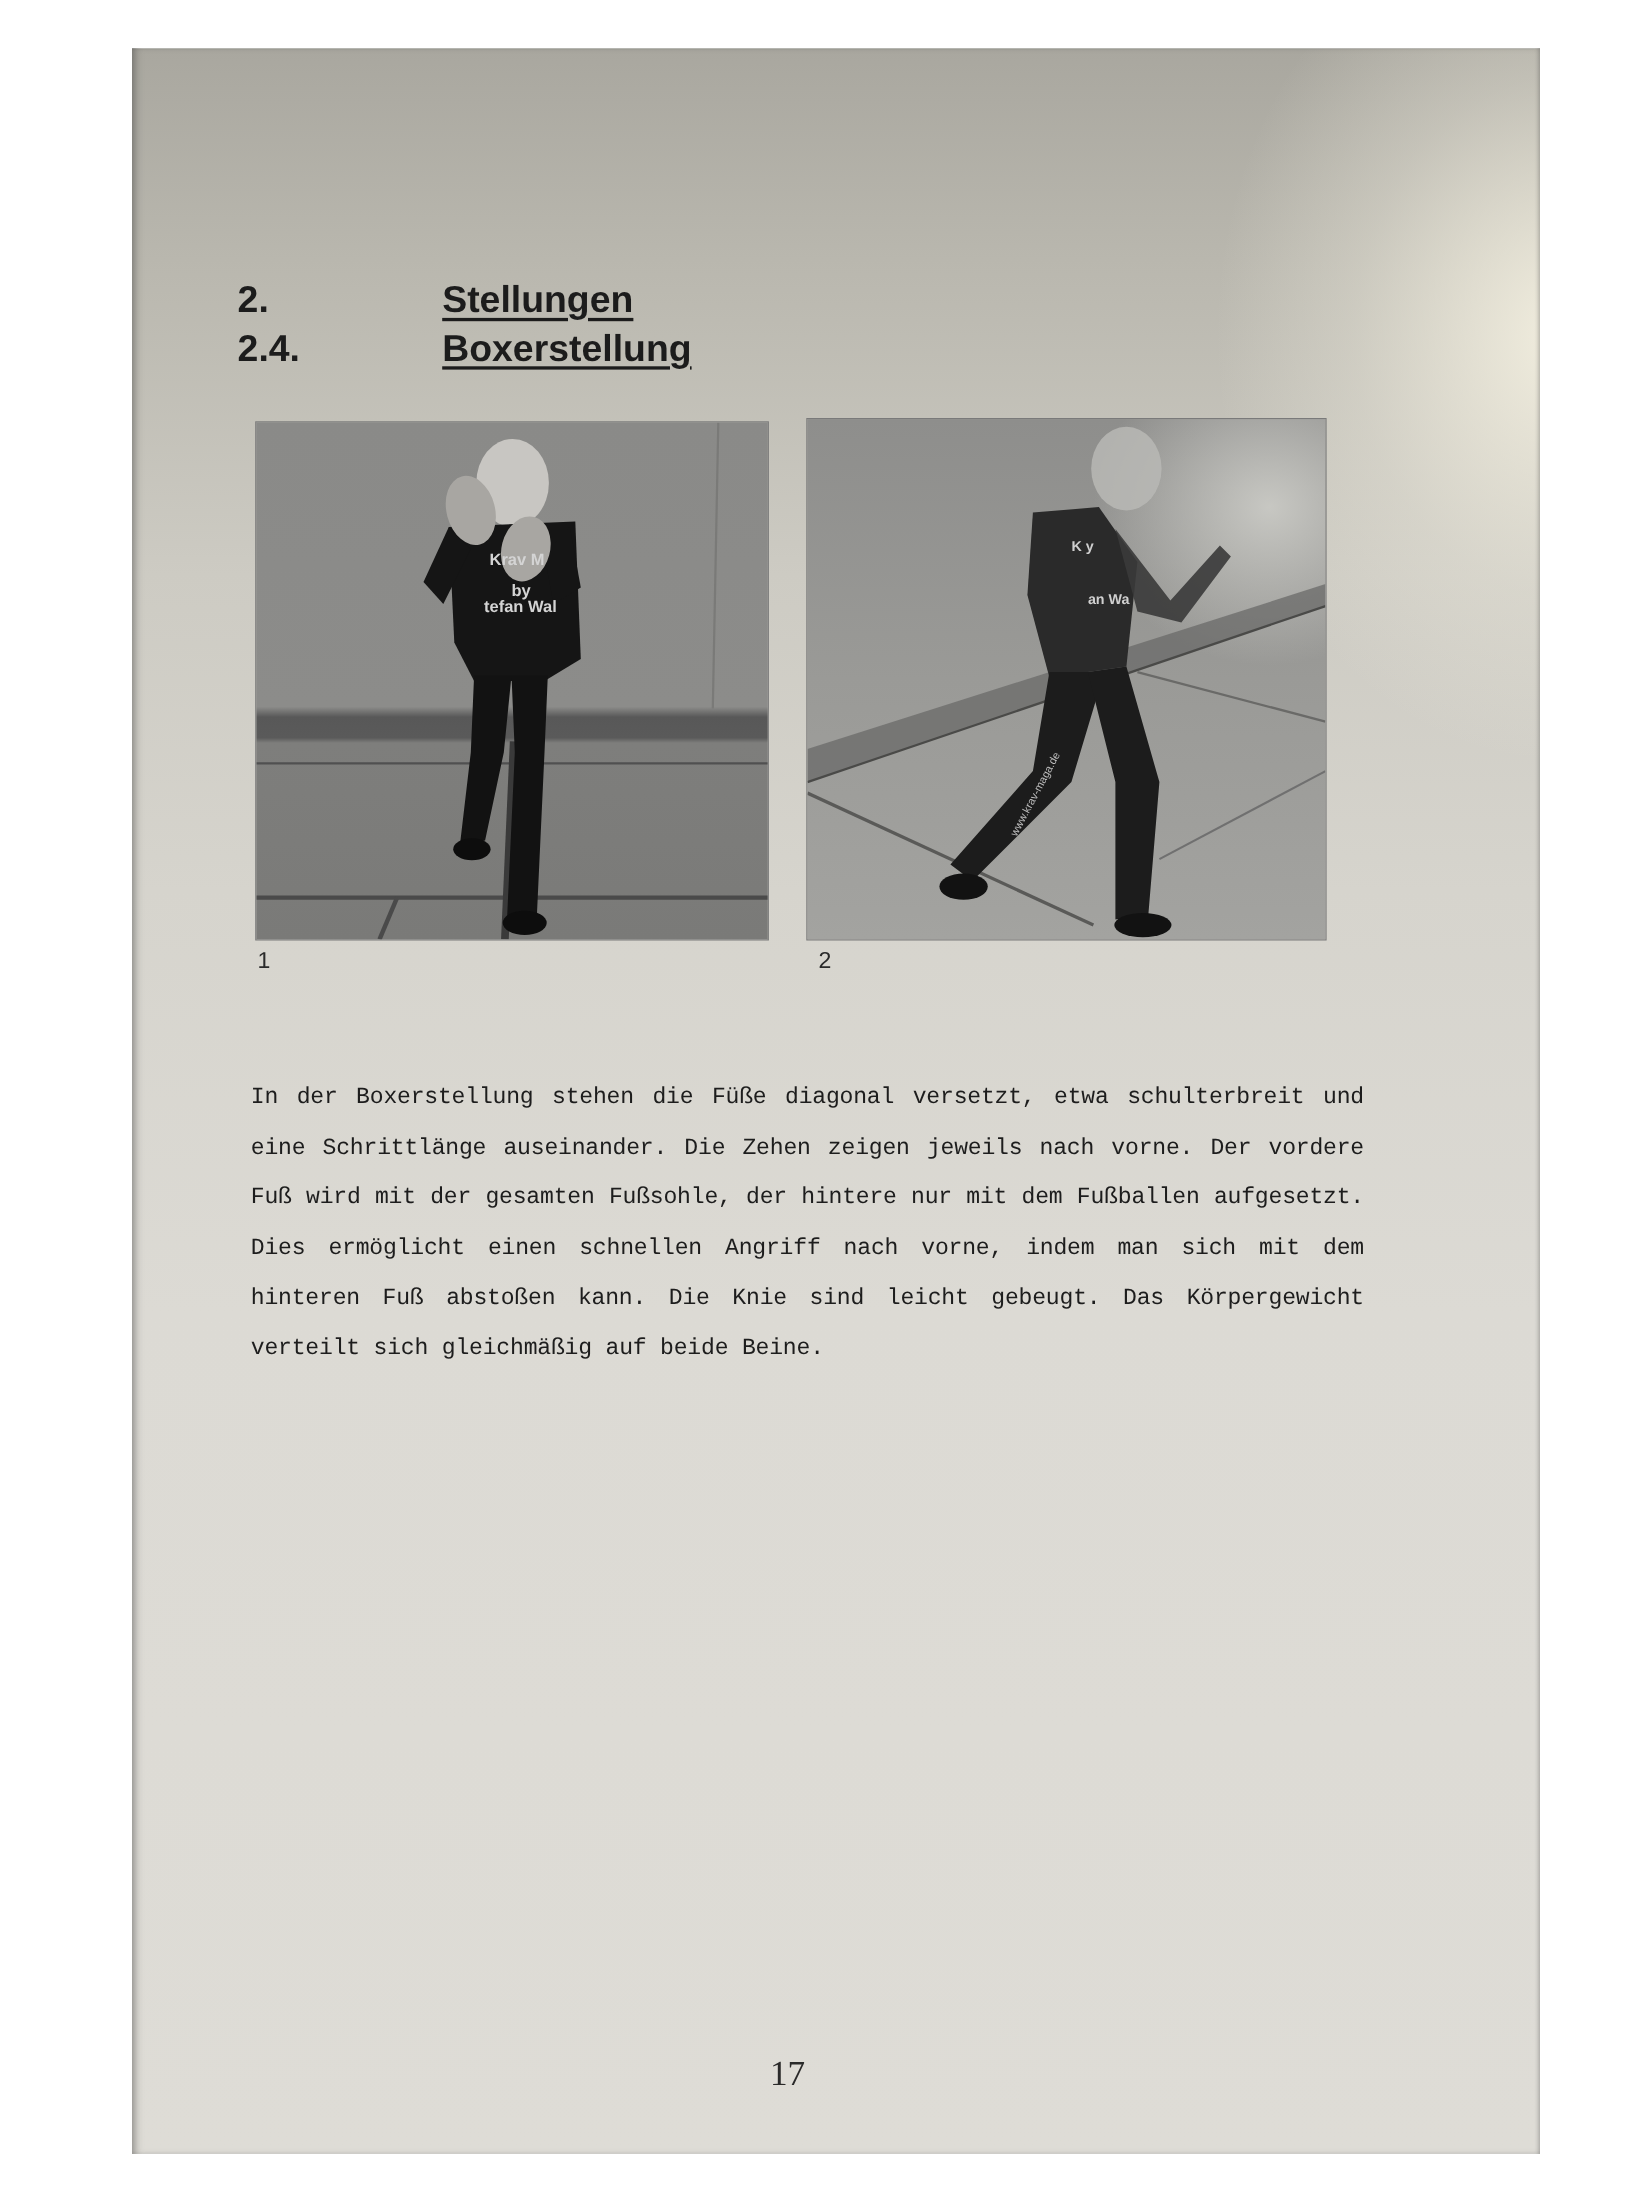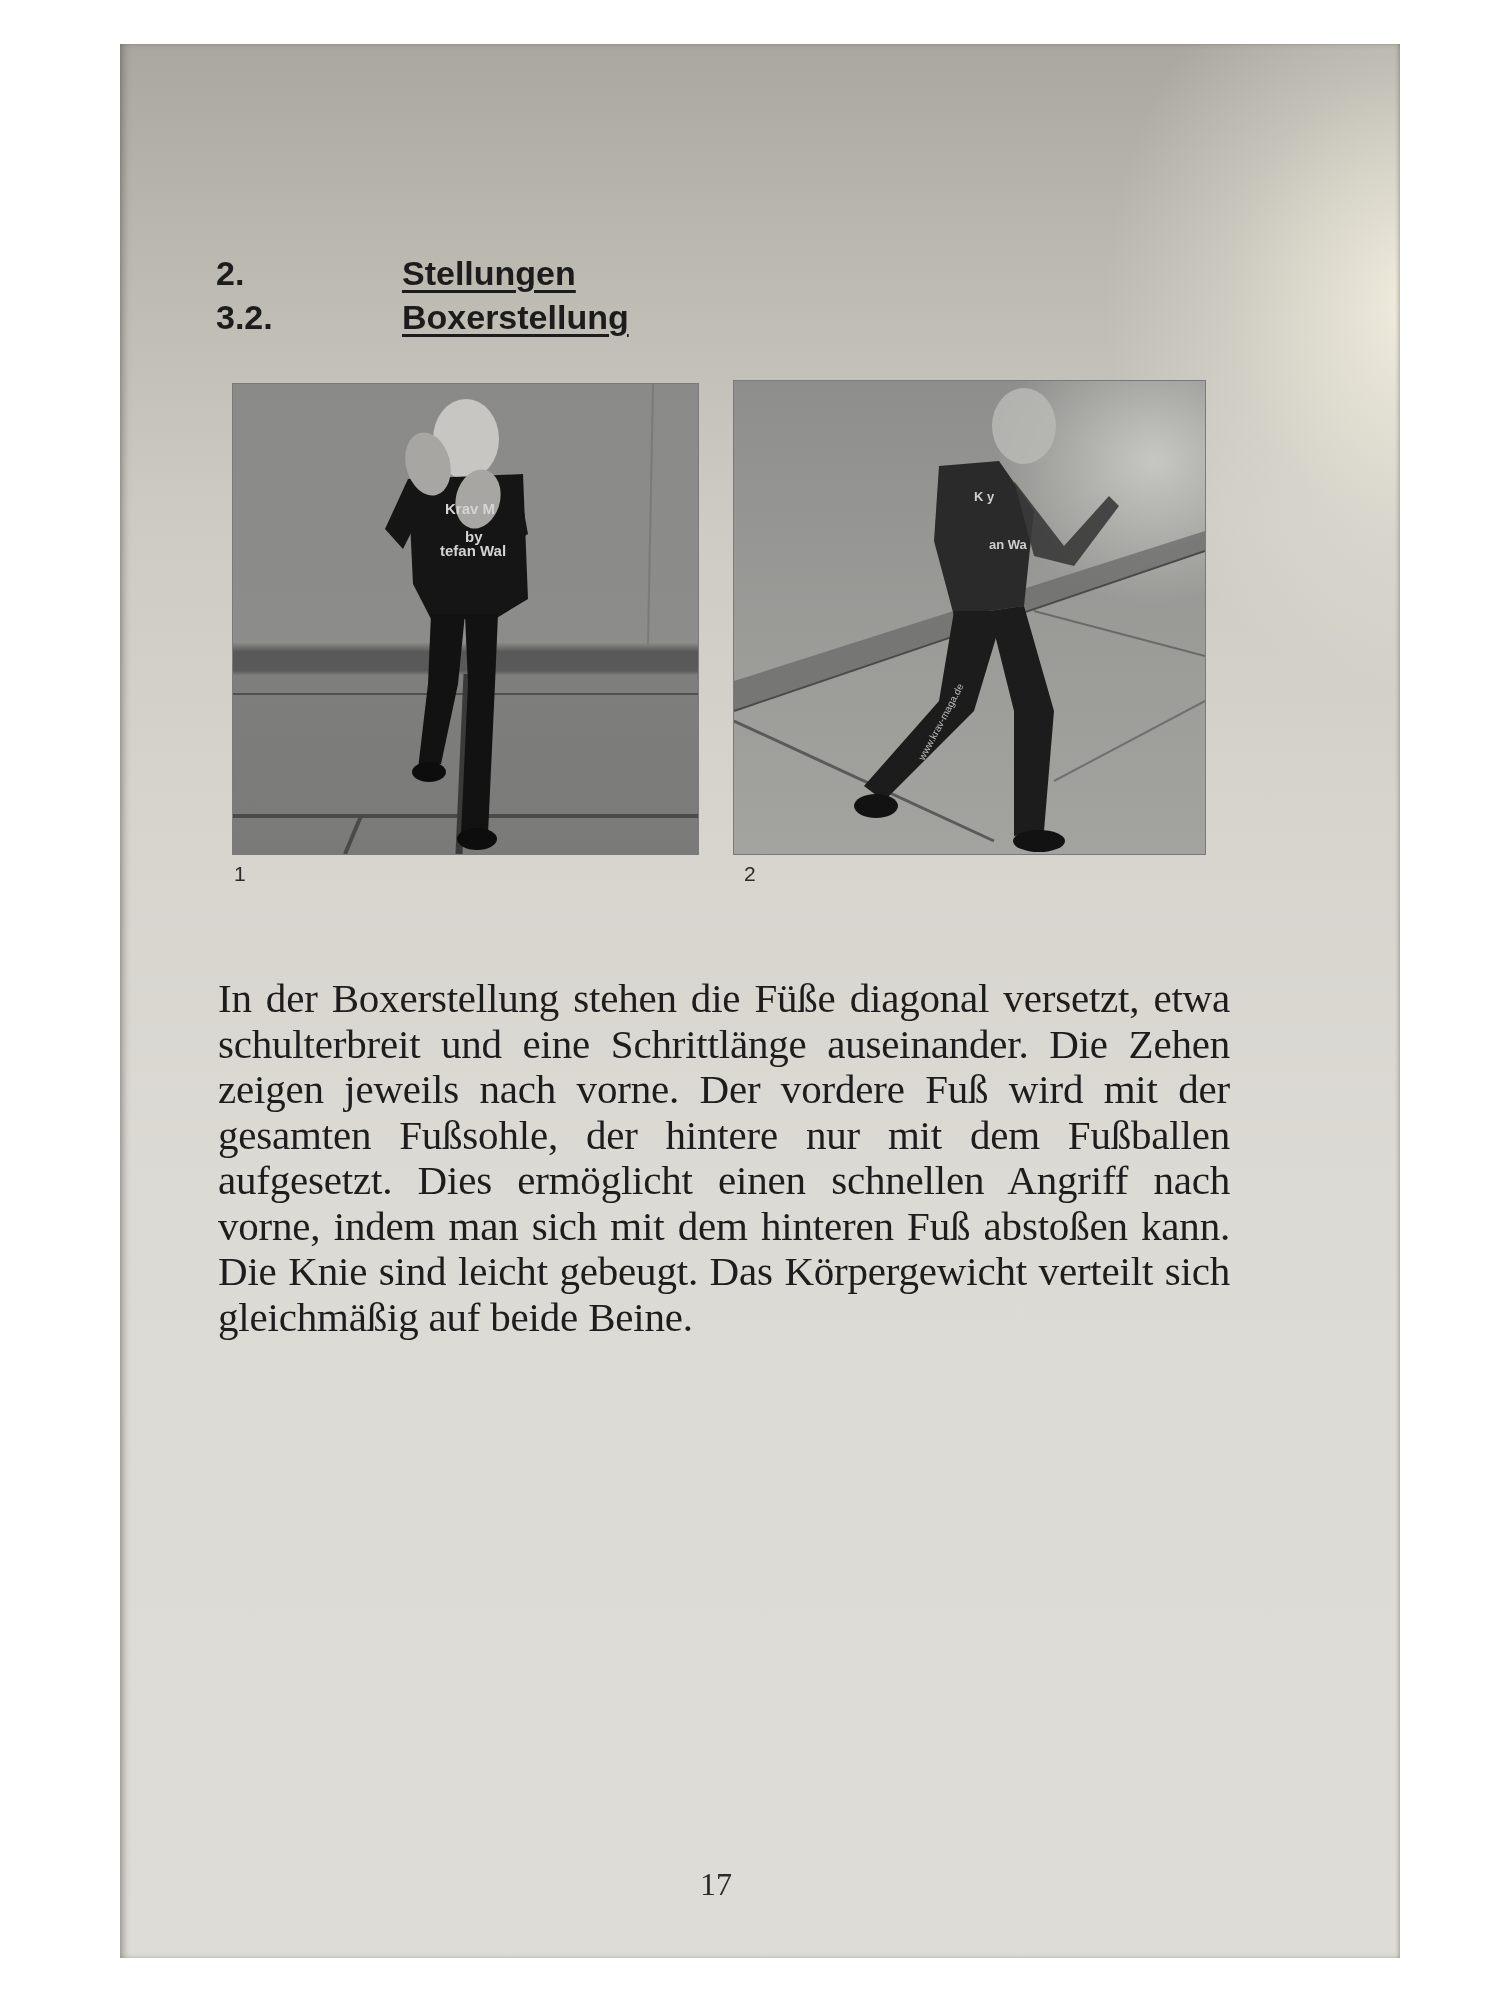--- a/index.html
+++ b/index.html
@@ -78,24 +78,24 @@
       position: absolute;
       font-family: "Liberation Sans", sans-serif;
       font-size: 21px;
       color: #2a2a2a;
     }
     #caption-1 { left: 114px; top: 818px; }
     #caption-2 { left: 624px; top: 818px; }
 
     .body-text {
       position: absolute;
-      left: 98px;
+      left: 108px;
       width: 1012px;
-      font-family: Liberation Serif, serif;
-      font-size: 41px;
+      font-family: Liberation Mono, monospace;
+      font-size: 21px;
       line-height: 45.5px;
       color: #1d1d1d;
       text-align: justify;
       letter-spacing: -0.2px;
     }
     #para-1 { top: 932px; }
     #para-2 { top: 1341px; }
     #para-3 { top: 1568px; }
 
     .page-number {
@@ -110,21 +110,21 @@
 </head>
 <body>
 
 <div class="page">
 
   <div class="heading-row" id="h1">
     <span class="num">2.</span>
     <span class="title">Stellungen</span>
   </div>
   <div class="heading-row" id="h2">
-    <span class="num">3.2.</span>
+    <span class="num">2.4.</span>
     <span class="title">Boxerstellung</span>
   </div>
 
   <div class="photo" id="photo-1">
     <svg width="465" height="470" viewBox="0 0 465 470">
 
       <line x1="420" y1="0" x2="415" y2="260" stroke="#7a7a78" stroke-width="2"></line>
 
       <line x1="0" y1="310" x2="465" y2="310" stroke="#505050" stroke-width="2"></line>
       <line x1="0" y1="432" x2="465" y2="432" stroke="#4a4a4a" stroke-width="4"></line>

